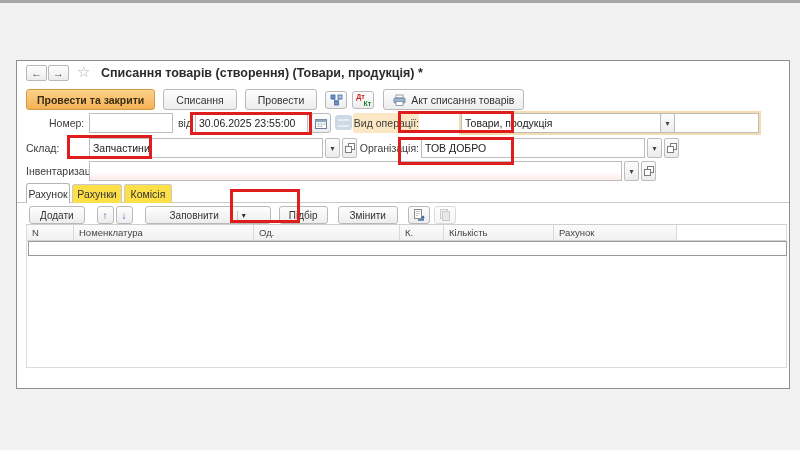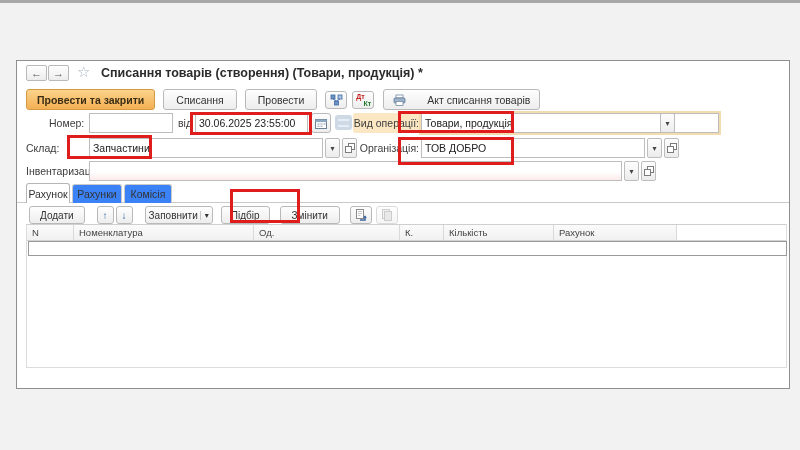--- a/index.html
+++ b/index.html
@@ -17,21 +17,21 @@
   .navbtn{width:21px;height:16px;font-size:11px;color:#555;border-radius:2px;}
   .field{background:#fff;border:1px solid #bdbdbd;box-sizing:border-box;height:20px;font-size:10.5px;
          color:#222;line-height:18px;padding:0 3px;overflow:hidden;white-space:nowrap;}
   .combo-btn{position:absolute;top:0;width:15px;height:20px;box-sizing:border-box;border:1px solid #bdbdbd;
          background:linear-gradient(#fdfdfd,#ececec);border-radius:2px;font-size:8px;color:#444;
          display:flex;align-items:center;justify-content:center;}
   .tool-ico{width:22px;height:18px;}
   .title{font-size:12.5px;font-weight:bold;color:#2b2b2b;white-space:nowrap;}
   .tab{position:absolute;top:0;height:19px;box-sizing:border-box;border:1px solid #c9c9c9;border-bottom:none;
        border-radius:3px 3px 0 0;font-size:10.5px;color:#333;display:flex;align-items:center;justify-content:center;
-       background:#3b82f6;}
+       background:#fde047;}
   .tab.active{background:#fff;z-index:3;height:20px;border-color:#b5b5b5;}
   .tabline{position:absolute;left:0px;top:141px;width:772px;height:0;border-top:1px solid #c9c9c9;}
   .th{position:absolute;top:0;height:15px;box-sizing:border-box;border-right:1px solid #d9d9d9;
       background:linear-gradient(#fbfbfb,#f1f1f1);font-size:9.5px;color:#444;line-height:15px;
       padding-left:5px;overflow:hidden;white-space:nowrap;}
   .redbox{position:absolute;border:3px solid #df1d1d;box-sizing:border-box;z-index:9;pointer-events:none;}
   .upicon{color:#2e62a8;font-size:11px;font-weight:bold;}
   svg{display:block;}
 </style>
 </head>
@@ -63,21 +63,21 @@
           <rect x="4.5" y="7" width="4" height="4" fill="#6c92c4" stroke="#3f6aa3" stroke-width="0.8"></rect>
           <path d="M3 5 L6.5 7 M10 5 L6.5 7" stroke="#3f6aa3" stroke-width="0.8" fill="none"></path>
         </svg>
       </div>
       <div style="width:5px;"></div>
       <div class="btn tool-ico" style="position:relative;font-weight:bold;">
         <span style="position:absolute;left:3px;top:1px;font-size:7px;color:#c41f1f;">Дт</span>
         <span style="position:absolute;right:2px;bottom:1px;font-size:7px;color:#1d7a2a;">Кт</span>
       </div>
       <div style="width:9px;"></div>
-      <div class="btn" style="padding:0 9px;gap:21px;">
+      <div class="btn" style="padding:0 9px;gap:5px;">
         <span>
           <svg width="13" height="12" viewBox="0 0 13 12">
             <rect x="3" y="1" width="7" height="3" fill="#fff" stroke="#7a8ba0" stroke-width="0.8"></rect>
             <rect x="1" y="4" width="11" height="5" rx="1" fill="#9fb4cb" stroke="#5b7694" stroke-width="0.8"></rect>
             <rect x="3" y="7.5" width="7" height="4" fill="#fff" stroke="#7a8ba0" stroke-width="0.8"></rect>
           </svg>
         </span>
         <span>Акт списання товарів</span>
       </div>
     </div>
@@ -92,21 +92,21 @@
         <rect x="0.5" y="1.5" width="11" height="2.6" fill="#8fa9c4"></rect>
         <path d="M2.5 6h2M5.5 6h2M8.5 6h2M2.5 8.2h2M5.5 8.2h2" stroke="#8a9aad" stroke-width="1"></path>
       </svg>
     </div>
     <div class="abs" style="left:318px;top:54px;width:17px;height:15px;background:#cdd9e5;border-radius:3px;">
       <div style="margin:4px 3px;height:2px;background:#e6edf4;"></div>
       <div style="margin:0 3px;height:2px;background:#e6edf4;"></div>
     </div>
     <div class="abs lbl" style="left:336px;top:52px;width:66px;text-align:right;background:#fbe7c4;border-radius:2px;">Вид операції:</div>
     <div class="abs" style="left:404px;top:52px;width:254px;">
-      <div class="field" style="width:298px;box-shadow:0 0 0 2px #f3ddb0;">Товари, продукція</div>
+      <div class="field" style="width:298px;box-shadow:0 0 0 2px #f3ddb0;margin-left:40px;">Товари, продукція</div>
       <div class="combo-btn" style="right:0;">▾</div>
     </div>
 
     <div class="abs lbl" style="left:9px;top:77px;">Склад:</div>
     <div class="abs" style="left:72px;top:77px;width:268px;">
       <div class="field" style="width:234px;">Запчастини</div>
       <div class="combo-btn" style="left:236px;">▾</div>
       <div class="combo-btn" style="left:253px;">
         <svg width="10" height="10" viewBox="0 0 10 10">
           <rect x="3.5" y="0.5" width="6" height="6" fill="#fff" stroke="#7c7c7c"></rect>
@@ -143,21 +143,21 @@
     <div class="tab" style="left:55px;width:50px;top:123px;">Рахунки</div>
     <div class="tab" style="left:107px;width:48px;top:123px;">Комісія</div>
 
     <div class="abs" style="left:12px;top:145px;display:flex;align-items:center;">
       <div class="btn small" style="padding:0 10px;">Додати</div>
       <div style="width:12px;"></div>
       <div class="btn small upicon" style="width:17px;">↑</div>
       <div style="width:2px;"></div>
       <div class="btn small upicon" style="width:17px;">↓</div>
       <div style="width:12px;"></div>
-      <div class="btn small" style="padding:0 3px;gap:2px;">
+      <div class="btn small" style="padding:0 24px;gap:18px;">
         <span>Заповнити</span>
         <span style="font-size:8px;border-left:1px solid #c6c6c6;padding-left:4px;">▾</span>
       </div>
       <div style="width:8px;"></div>
       <div class="btn small" style="padding:0 9px;">Підбір</div>
       <div style="width:10px;"></div>
       <div class="btn small" style="padding:0 11px;">Змінити</div>
       <div style="width:10px;"></div>
       <div class="btn small" style="width:22px;">
         <svg width="13" height="12" viewBox="0 0 13 12">

